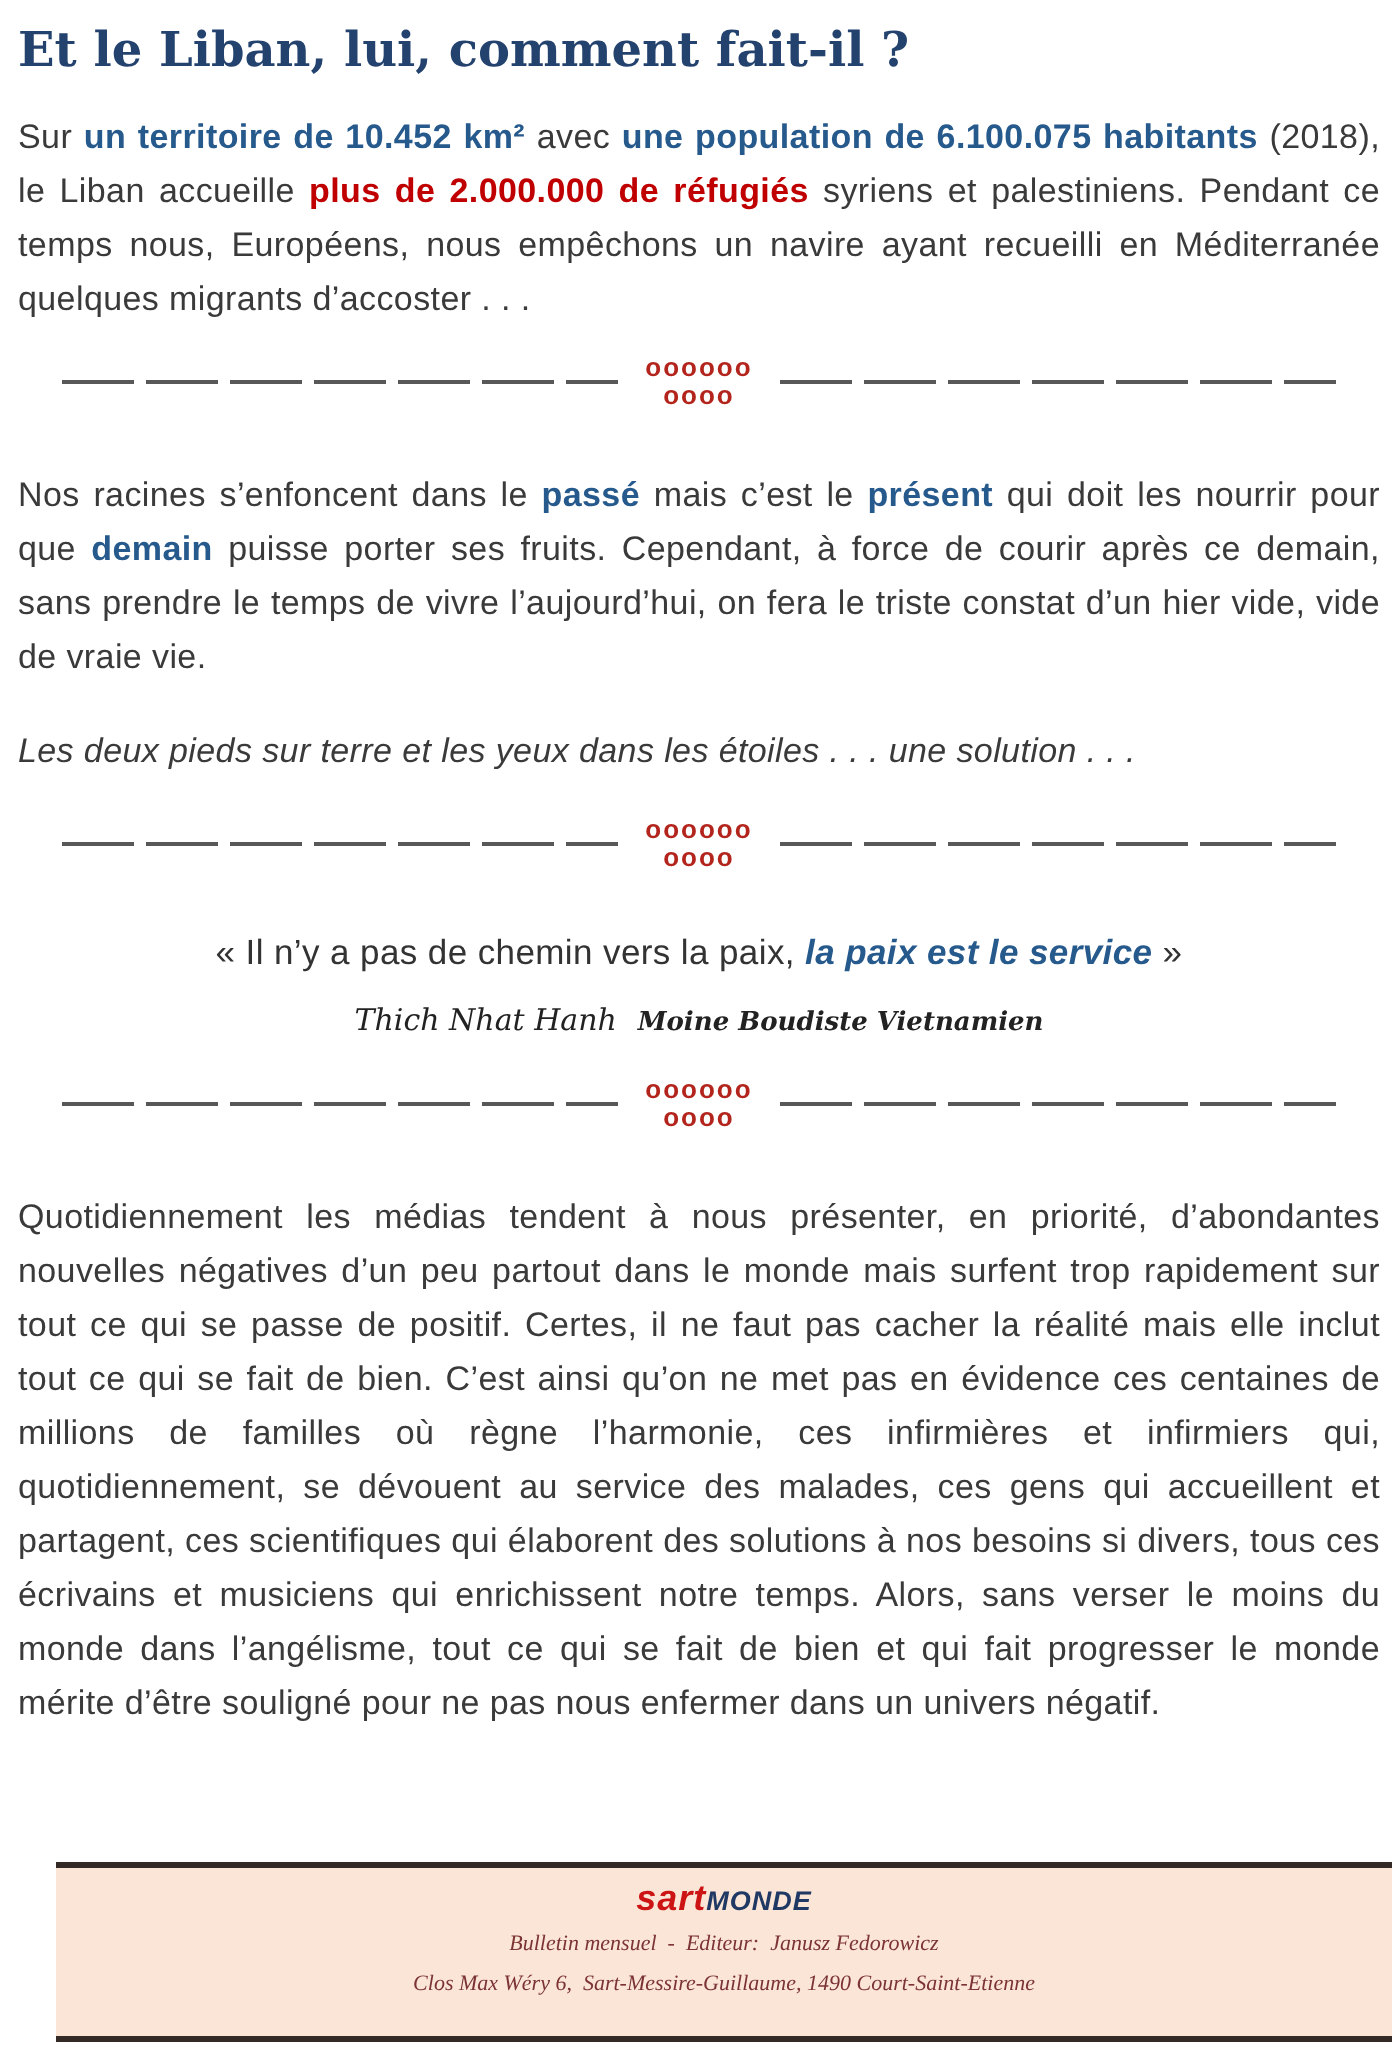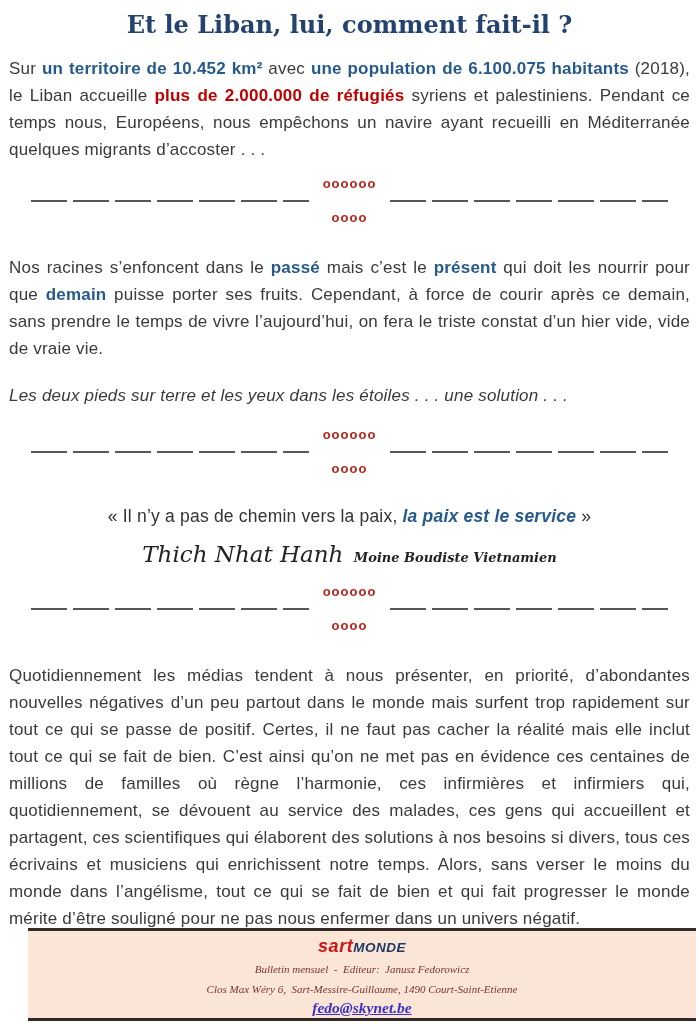--- a/index.html
+++ b/index.html
@@ -25,21 +25,20 @@
     overflow: hidden;
   }
   .page {
     position: relative;
     width: 699px;
     height: 1024px;
     padding: 0 9px;
   }
   .doc-title {
     margin-top: 10px;
-    text-align: center;
     font-family: "DejaVu Serif", serif;
     font-weight: bold;
     font-size: 24px;
     color: var(--title-blue);
   }
   p.body-par {
     font-size: 17px;
     line-height: 27px;
     text-align: justify;
     letter-spacing: 0.2px;
@@ -74,57 +73,56 @@
   .divider .dots {
     display: flex;
     flex-direction: column;
     align-items: center;
     padding: 0 14px;
     color: var(--divider-red);
     font-weight: bold;
     font-size: 13px;
     line-height: 14px;
     letter-spacing: 1px;
-    gap: 20px;
   }
   .quote {
     margin-top: 30px;
     text-align: center;
     font-size: 17.5px;
     letter-spacing: 0.2px;
     color: #333333;
     white-space: pre-wrap;
   }
   .attribution {
     margin-top: 14px;
     text-align: center;
     color: #222222;
   }
   .attribution .name {
     font-family: "DejaVu Serif", serif;
     font-style: italic;
-    font-size: 23px;
+    font-size: 15px;
   }
   .attribution .role {
     font-family: "DejaVu Serif", serif;
     font-style: italic;
     font-weight: bold;
     font-size: 13px;
     margin-left: 6px;
   }
   .footer-band {
     position: absolute;
     left: 17px;
     right: 3px;
     bottom: 13px;
     background: var(--footer-bg);
     border-top: 3px solid var(--footer-border);
     border-bottom: 3px solid var(--footer-border);
     text-align: center;
-    padding: 4px 0 1px 0;
+    padding: 4px 0 16px 0;
     margin-left: 11px;
   }
   .logo-line {
     font-style: italic;
     font-weight: bold;
     line-height: 22px;
   }
   .logo-sart {
     color: var(--logo-red);
     font-size: 18px;
@@ -201,18 +199,15 @@
   </div>
 
   <p class="body-par p3">Quotidiennement les médias tendent à nous présenter, en priorité, d’abondantes nouvelles négatives d’un peu partout dans le monde mais surfent trop rapidement sur tout ce qui se passe de positif. Certes, il ne faut pas cacher la réalité mais elle inclut tout ce qui se fait de bien. C’est ainsi qu’on ne met pas en évidence ces centaines de millions de familles où règne l’harmonie, ces infirmières et infirmiers qui, quotidiennement, se dévouent au service des malades, ces gens qui accueillent et partagent, ces scientifiques qui élaborent des solutions à nos besoins si divers, tous ces écrivains et musiciens qui enrichissent notre temps. Alors, sans verser le moins du monde dans l’angélisme, tout ce qui se fait de bien et qui fait progresser le monde mérite d’être souligné pour ne pas nous enfermer dans un univers négatif.</p>
 
   <div class="footer-band">
     <div class="logo-line">
       <span class="logo-sart">sart</span><span class="logo-monde">MONDE</span>
     </div>
     <div class="footer-line">Bulletin mensuel  -  Editeur:  Janusz Fedorowicz</div>
     <div class="footer-line">Clos Max Wéry 6,  Sart-Messire-Guillaume, 1490 Court-Saint-Etienne</div>
-    <div class="footer-email">
-      <a>fedo@skynet.be</a>
-    </div>
   </div>
 
 </div>
 
 </body></html>

